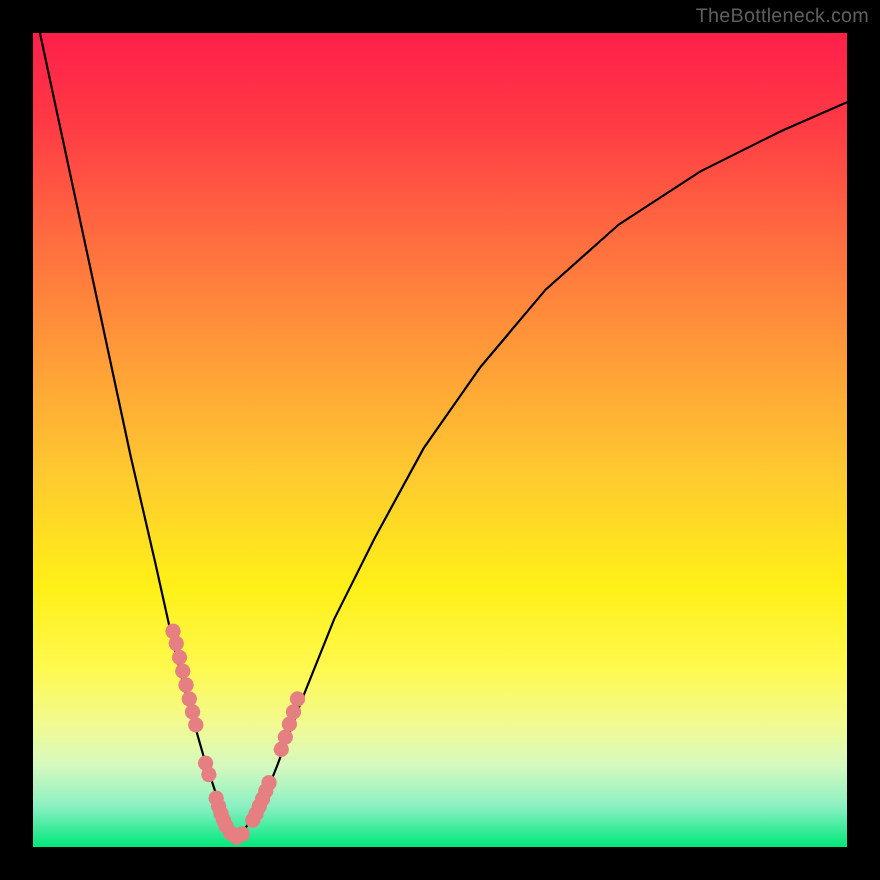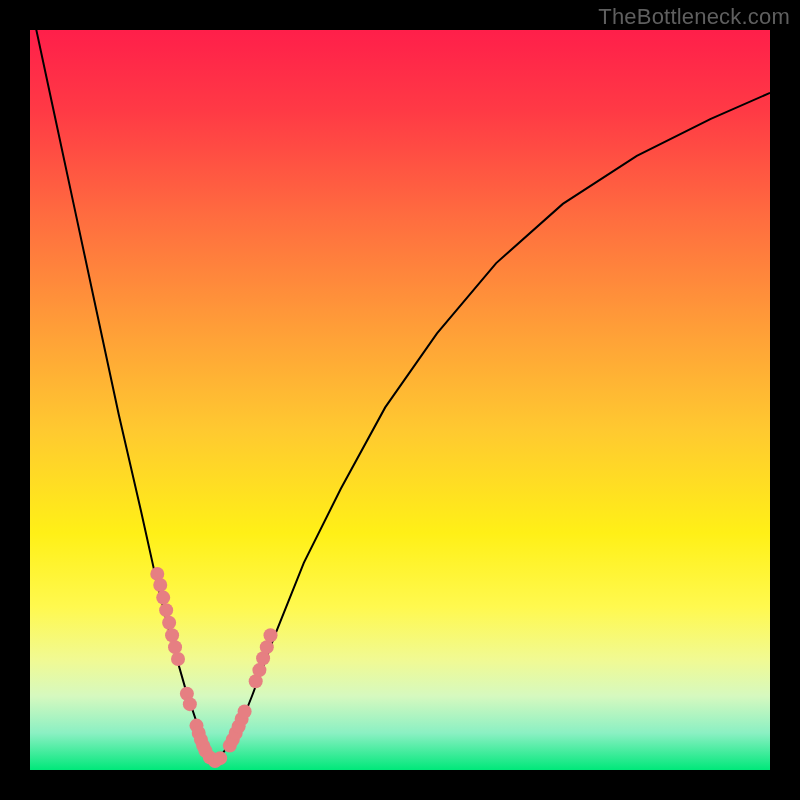--- a/index.html
+++ b/index.html
@@ -42,21 +42,21 @@
     top: 30px;
     width: 740px;
     height: 740px;
     overflow: visible;
   }
   .watermark {
     position: absolute;
     top: 4px;
     right: 10px;
     font-family: Arial, Helvetica, sans-serif;
-    font-size: 22px;
+    font-size: 18px;
     color: #5f5f5f;
     letter-spacing: 0.2px;
   }
   .curve {
     fill: none;
     stroke: #000;
     stroke-width: 2;
   }
   .bead {
     fill: #e67f82;

